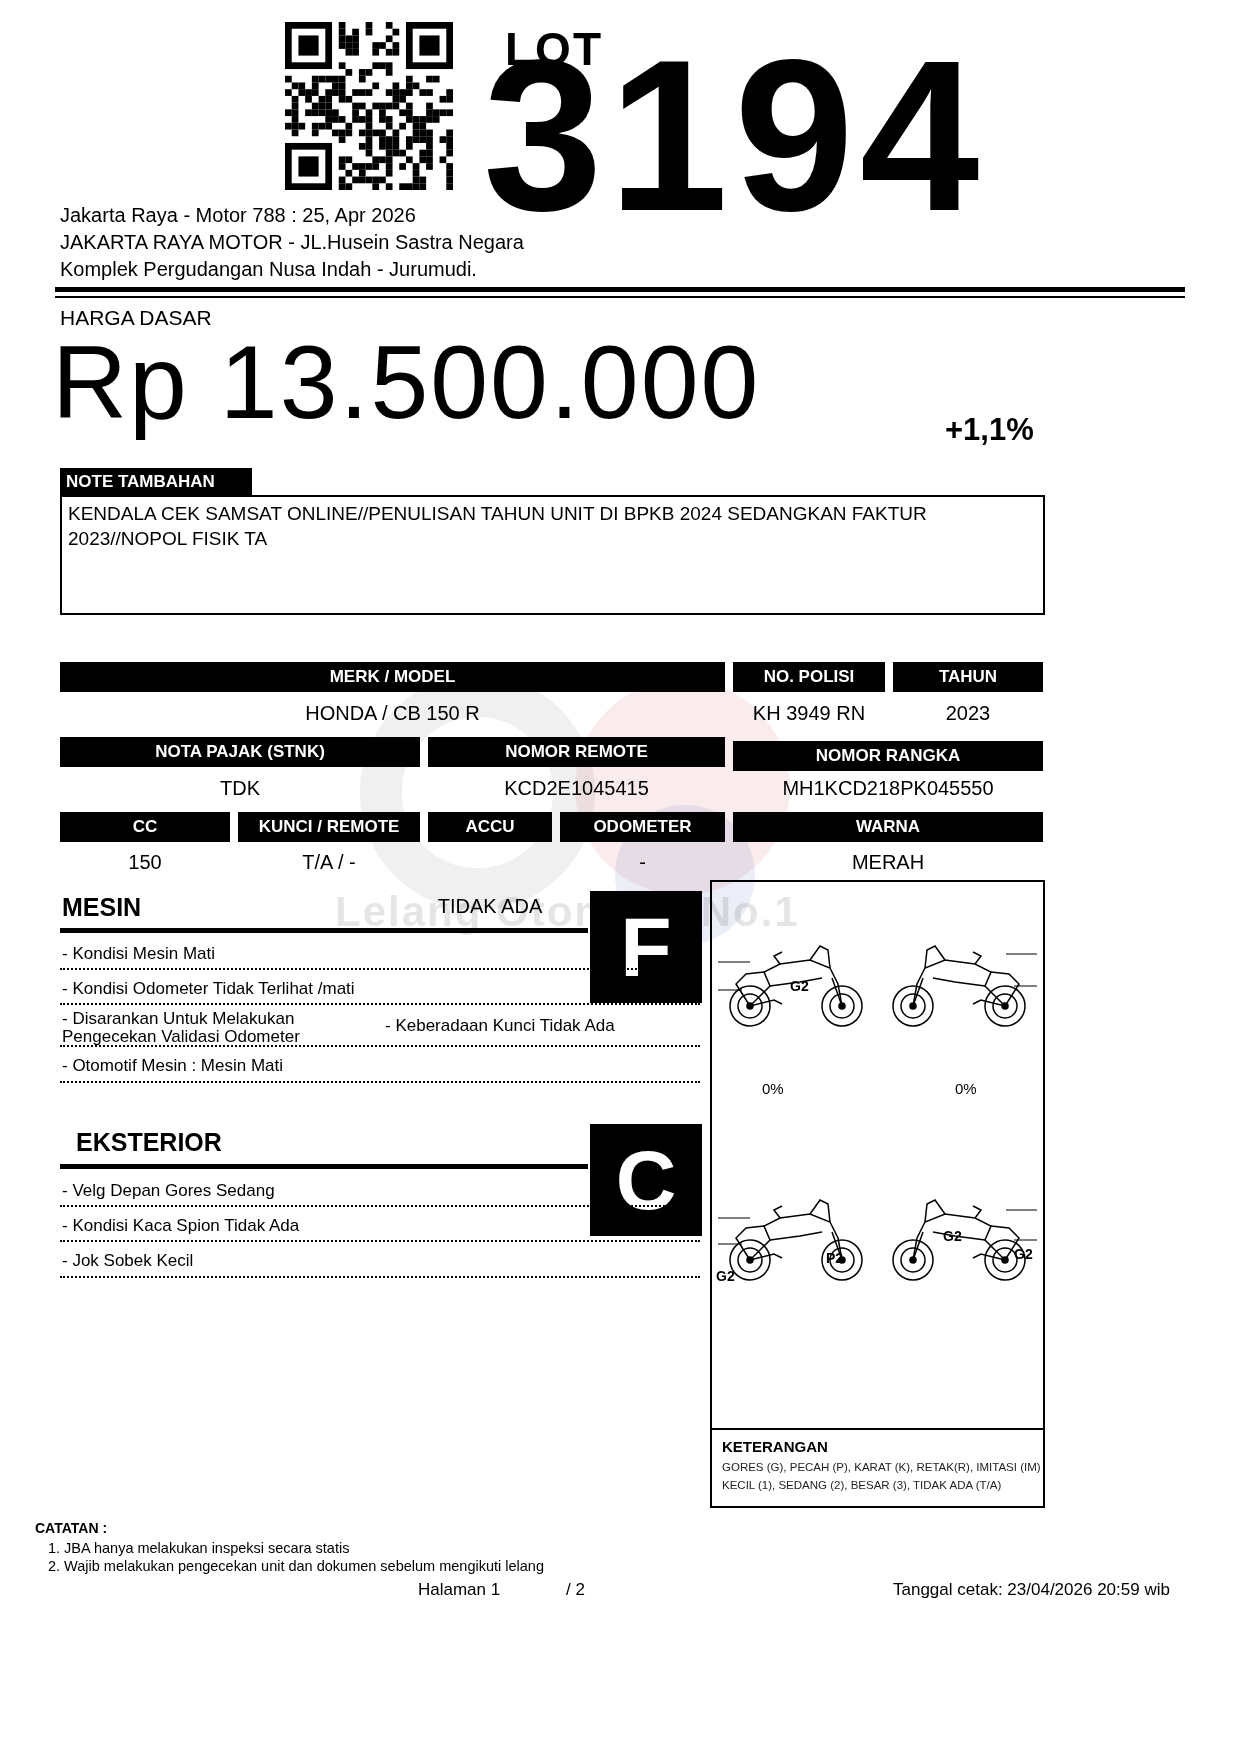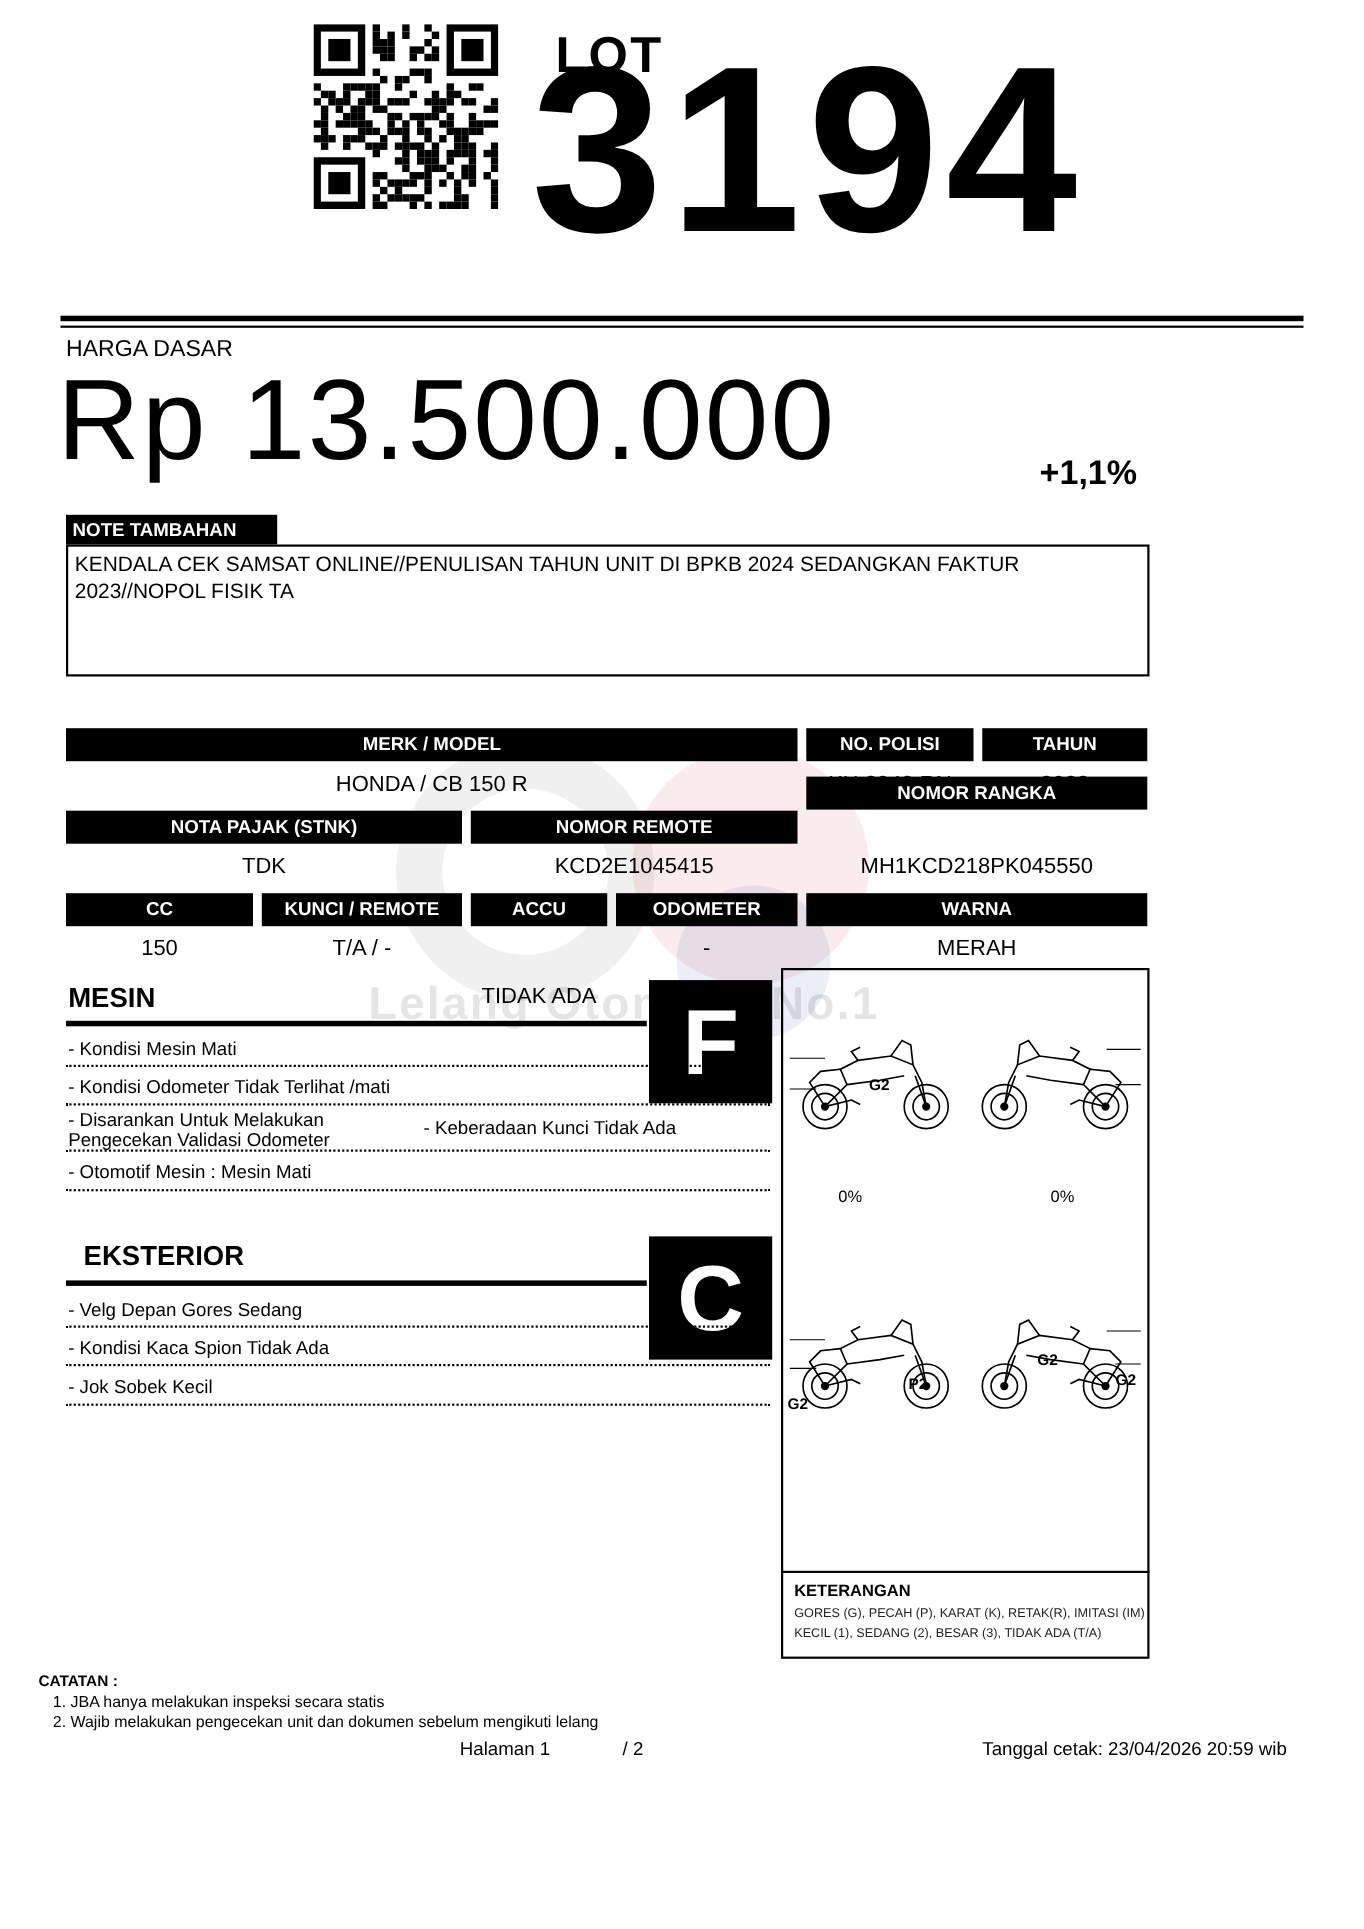--- a/index.html
+++ b/index.html
@@ -280,40 +280,45 @@
         <rect x="112.19999999999999" y="158.39999999999998" width="6.6" height="6.6" fill="#000"></rect>
         <rect x="118.8" y="158.39999999999998" width="6.6" height="6.6" fill="#000"></rect>
         <rect x="125.39999999999999" y="158.39999999999998" width="6.6" height="6.6" fill="#000"></rect>
         <rect x="132" y="158.39999999999998" width="6.6" height="6.6" fill="#000"></rect>
         <rect x="158.39999999999998" y="158.39999999999998" width="6.6" height="6.6" fill="#000"></rect>
       </svg>
   </div>
   <div id="lot-label">LOT</div>
   <div id="lot-number">3194</div>
 
+  <div id="venue">
+    <div>Jakarta Raya - Motor 788 : 25, Apr 2026</div>
+    <div>JAKARTA RAYA MOTOR - JL.Husein Sastra Negara</div>
+    <div>Komplek Pergudangan Nusa Indah - Jurumudi.</div>
+  </div>
 
   <div id="top-rule"></div>
 
   <div id="harga-label">HARGA DASAR</div>
   <div id="price">Rp 13.500.000</div>
   <div id="price-change">+1,1%</div>
 
   <div id="note-label">NOTE TAMBAHAN</div>
   <div id="note-box">KENDALA CEK SAMSAT ONLINE//PENULISAN TAHUN UNIT DI BPKB 2024 SEDANGKAN FAKTUR 2023//NOPOL FISIK TA</div>
 
   <div class="hcell" style="left:60px;top:662px;width:665px;">MERK / MODEL</div>
   <div class="hcell" style="left:733px;top:662px;width:152px;">NO. POLISI</div>
   <div class="hcell" style="left:893px;top:662px;width:150px;">TAHUN</div>
   <div class="vcell" style="left:60px;top:700px;width:665px;">HONDA / CB 150 R</div>
   <div class="vcell" style="left:733px;top:700px;width:152px;">KH 3949 RN</div>
   <div class="vcell" style="left:893px;top:700px;width:150px;">2023</div>
 
   <div class="hcell" style="left:60px;top:737px;width:360px;">NOTA PAJAK (STNK)</div>
   <div class="hcell" style="left:428px;top:737px;width:297px;">NOMOR REMOTE</div>
-  <div class="hcell" style="left:733px;top:706px;width:310px;">NOMOR RANGKA</div>
+  <div class="hcell" style="left:733px;top:741px;width:310px;">NOMOR RANGKA</div>
   <div class="vcell" style="left:60px;top:775px;width:360px;">TDK</div>
   <div class="vcell" style="left:428px;top:775px;width:297px;">KCD2E1045415</div>
   <div class="vcell" style="left:733px;top:775px;width:310px;">MH1KCD218PK045550</div>
 
   <div class="hcell" style="left:60px;top:812px;width:170px;">CC</div>
   <div class="hcell" style="left:238px;top:812px;width:182px;">KUNCI / REMOTE</div>
   <div class="hcell" style="left:428px;top:812px;width:124px;">ACCU</div>
   <div class="hcell" style="left:560px;top:812px;width:165px;">ODOMETER</div>
   <div class="hcell" style="left:733px;top:812px;width:310px;">WARNA</div>
   <div class="vcell" style="left:60px;top:849px;width:170px;">150</div>

